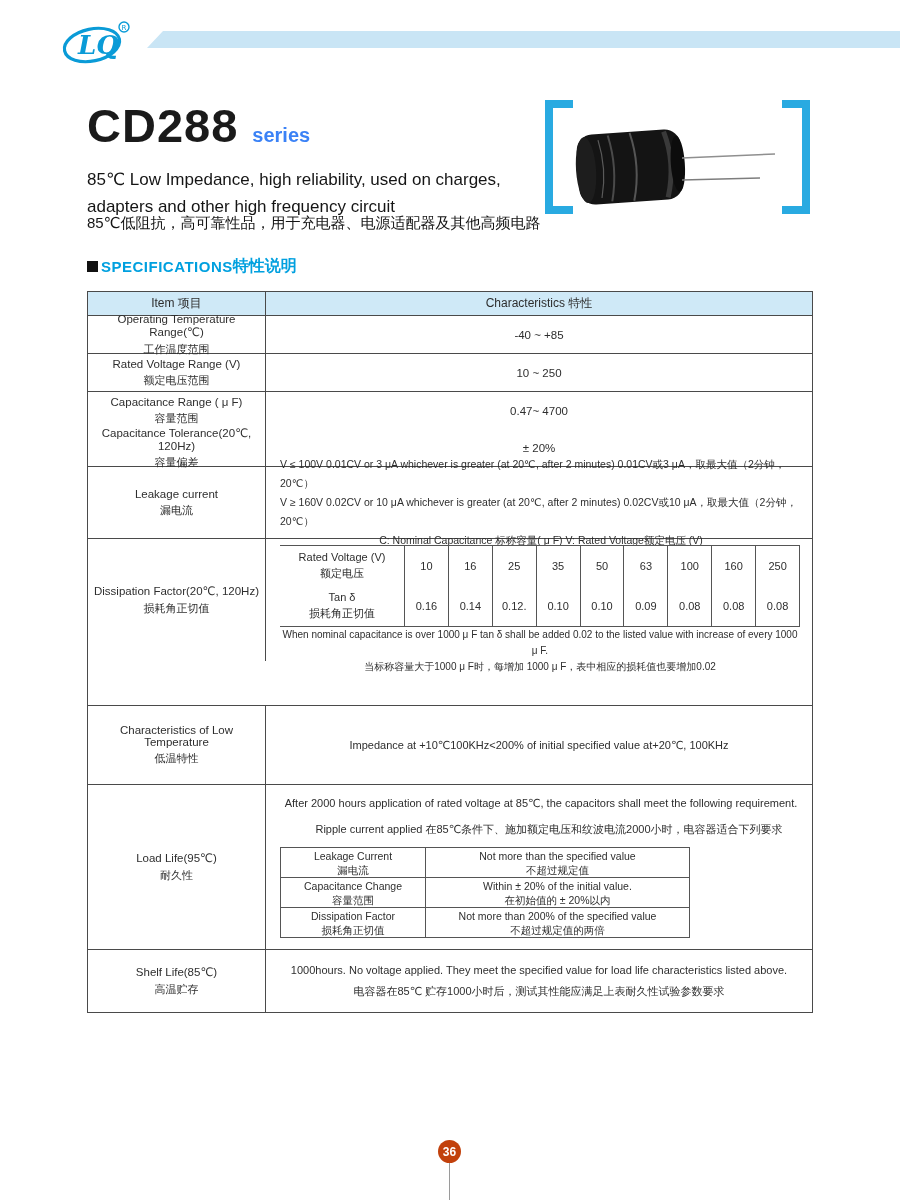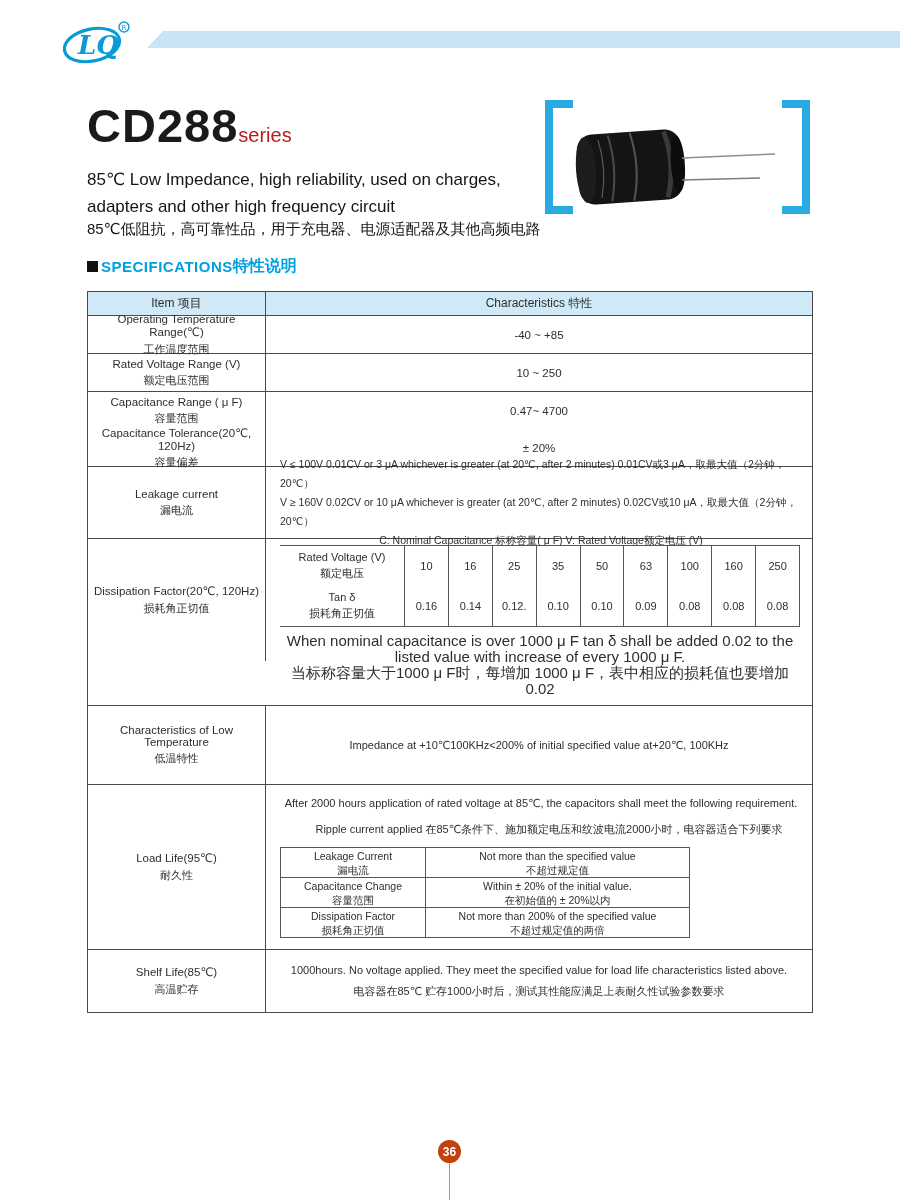--- a/index.html
+++ b/index.html
@@ -8,23 +8,23 @@
   .page { position:relative; width:900px; height:1200px; background:#fff; overflow:hidden; }
 
   
   .logo { position:absolute; left:56px; top:18px; width:80px; height:52px; }
   .banner { position:absolute; left:147px; top:31px; width:753px; height:17px;
             background:#c9e5f5; clip-path:polygon(16px 0,100% 0,100% 100%,0 100%); }
 
   
   .title-row { position:absolute; left:87px; top:98px; display:flex; align-items:baseline; }
   .series-code { font-size:47px; font-weight:bold; letter-spacing:1px; color:#1a1a1a; }
-  .series-label { font-size:20px; font-weight:normal; color:#b91c1c; }
+  .series-label { font-size:20px; font-weight:bold; margin-left:14px; color:#3b82f6; }
   .desc-en { position:absolute; left:87px; top:166px; font-size:17px; line-height:27px; color:#151515; width:470px; }
-  .desc-cn { position:absolute; left:87px; top:220px; font-size:15px; color:#151515; }
+  .desc-cn { position:absolute; left:87px; top:214px; font-size:15px; color:#151515; }
 
   
   .bracket { position:absolute; top:100px; height:114px; }
   .bracket-left  { left:545px; width:28px; border-left:8px solid #29aae1; border-top:8px solid #29aae1; border-bottom:8px solid #29aae1; }
   .bracket-right { left:782px; width:28px; border-right:8px solid #29aae1; border-top:8px solid #29aae1; border-bottom:8px solid #29aae1; }
   .cap-photo { position:absolute; left:570px; top:118px; width:210px; height:92px; }
 
   
   .section-heading { position:absolute; left:87px; top:256px; display:flex; align-items:center; }
   .sq { width:11px; height:11px; background:#111; display:inline-block; }
@@ -53,21 +53,21 @@
   .leak-value div { line-height:19px; text-align:left; }
   .leak-value .centered { text-align:center; }
 
   
   .diss-cell { display:block; padding:6px 12px 0 14px; }
   .dtable { display:flex; border-top:1px solid #555; border-bottom:1px solid #555; border-right:1px solid #555; }
   .dcol { display:flex; flex-direction:column; }
   .dcol > div { height:40px; display:flex; flex-direction:column; justify-content:center; align-items:center; font-size:11px; }
   .dcol-label { width:124px; }
   .dcol-num { flex:1; border-left:1px solid #555; }
-  .dnote { font-size:15px; text-align:center; line-height:16px; margin-top:6px; }
+  .dnote { font-size:10px; text-align:center; line-height:16px; margin-top:0; }
 
   .lt-value div { line-height:24px; font-size:11px; }
 
   
   .ll-cell { display:block; padding:10px 10px 0 14px; font-size:11px; }
   .ll-line1 { line-height:16px; }
   .ll-line2 { line-height:16px; margin-top:10px; margin-left:16px; }
   .ltable { width:410px; border:1px solid #555; margin-top:10px; font-size:10.5px; }
   .ltable .lrow { display:flex; border-top:1px solid #555; }
   .ltable .lrow:first-child { border-top:none; }

